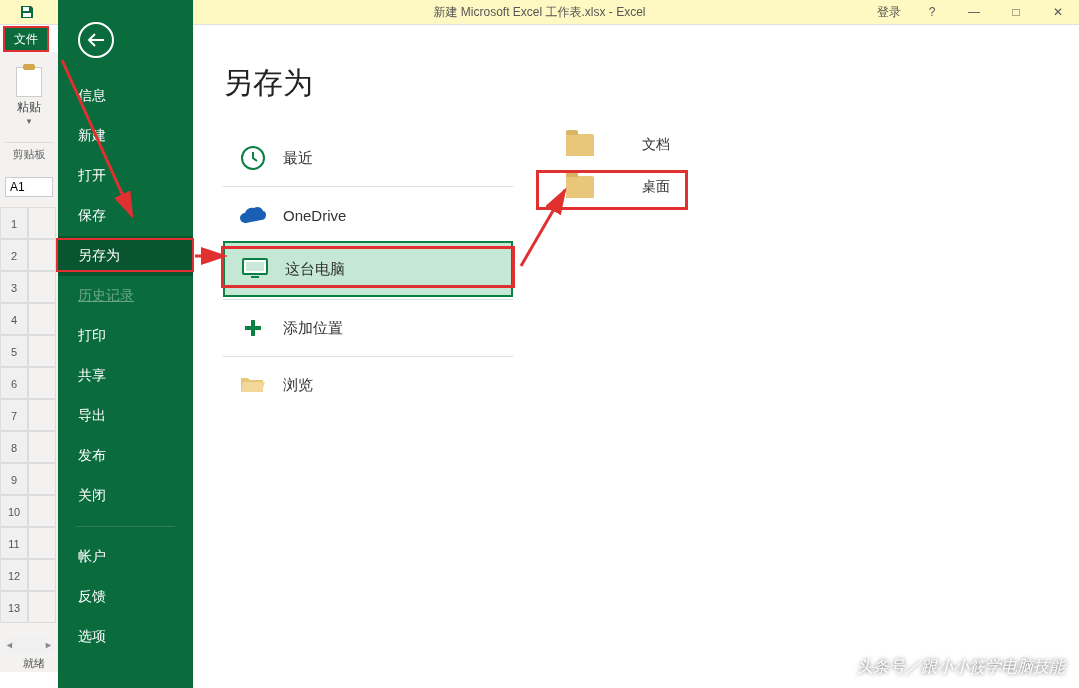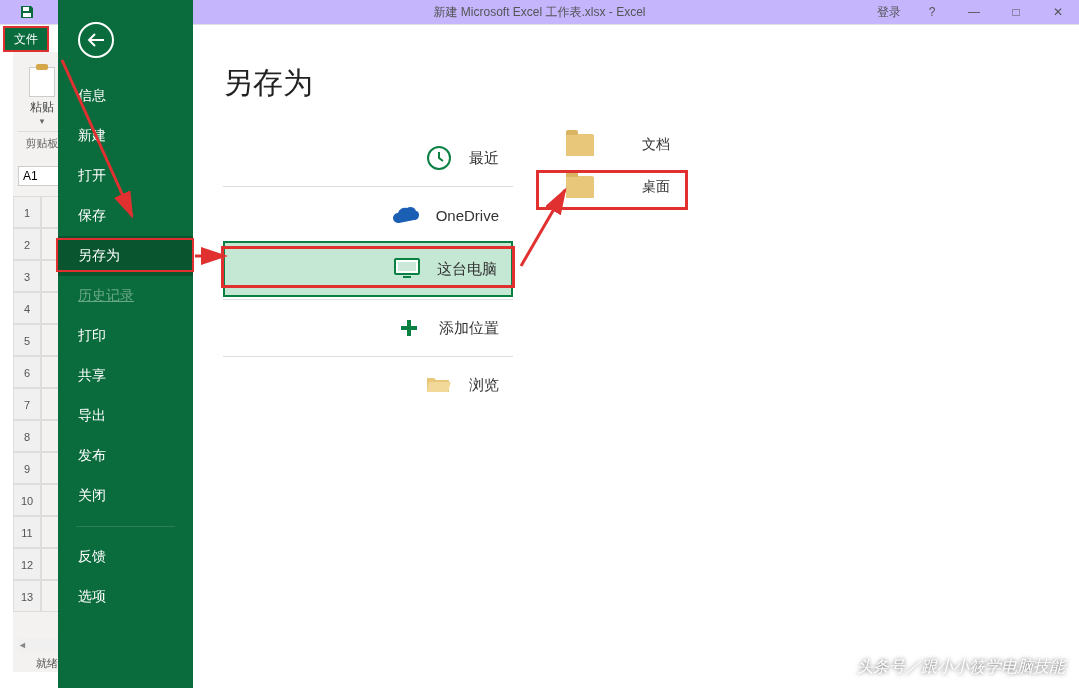--- a/index.html
+++ b/index.html
@@ -1,54 +1,54 @@
 <!DOCTYPE html>
 <html><head>
 <meta charset="utf-8">
 <style>
 * { margin: 0; padding: 0; box-sizing: border-box; font-family: "Microsoft YaHei", "Segoe UI", sans-serif; }
 body { width: 1079px; height: 688px; background: #fff; position: relative; overflow: hidden; font-size: 13px; }
 
-.titlebar { height: 25px; background: #c4b5fd; display: flex; align-items: center; border-bottom: 1px solid #e0e0e0; position: relative; }
+.titlebar { height: 25px; background: #fef9c3; display: flex; align-items: center; border-bottom: 1px solid #e0e0e0; position: relative; }
 .titlebar .save-icon { margin-left: 20px; color: #0a6b3d; }
 .titlebar .title { position: absolute; left: 50%; transform: translateX(-50%); color: #555; font-size: 12px; }
 .titlebar .right { position: absolute; right: 0; display: flex; align-items: center; }
 .titlebar .right span { width: 42px; text-align: center; color: #555; font-size: 12px; cursor: default; line-height: 25px; }
 .titlebar .right .login { width: auto; padding: 0 10px; }
 
 .file-btn { position: absolute; left: 5px; top: 28px; width: 42px; height: 23px; background: #0a6b3d; color: #fff; font-size: 12px; display: flex; align-items: center; justify-content: center; z-index: 5; }
 .file-btn-hl { position: absolute; left: 3px; top: 26px; width: 46px; height: 26px; border: 2px solid #e03030; z-index: 6; pointer-events: none; }
 
-.left-excel { position: absolute; left: 13px; top: 52px; width: 58px; background: #f3f2f1; height: 620px; }
+.left-excel { position: absolute; left: 0; top: 52px; width: 58px; background: #f3f2f1; height: 620px; }
 .paste-group { padding: 15px 5px 5px; text-align: center; color: #666; font-size: 11px; }
 .paste-icon { width: 26px; height: 30px; margin: 0 auto 2px; background: #fff; border: 1px solid #ccc; position: relative; }
 .paste-icon::before { content: ""; position: absolute; top: -4px; left: 6px; width: 12px; height: 6px; background: #d4a74a; border-radius: 2px; }
 .paste-label { font-size: 12px; color: #444; }
 .paste-arrow { font-size: 9px; color: #666; }
-.clip-label { margin-top: 5px; border-top: 1px solid #ddd; padding-top: 4px; font-size: 11px; }
+.clip-label { margin-top: 16px; border-top: 1px solid #ddd; padding-top: 4px; font-size: 11px; }
 .cell-ref { margin: 10px 5px; border: 1px solid #ccc; background: #fff; padding: 2px 4px; font-size: 12px; }
 .grid { }
 .grid-row { display: flex; height: 32px; }
 .grid-num { width: 28px; border: 1px solid #ddd; background: #f0f0f0; text-align: center; font-size: 11px; color: #555; line-height: 32px; }
 .grid-cell { width: 28px; border: 1px solid #ddd; }
 .hscroll { position: absolute; bottom: 20px; left: 5px; width: 48px; height: 14px; background: #f0f0f0; display: flex; justify-content: space-between; align-items: center; font-size: 9px; color: #888; }
 .status { position: absolute; bottom: 0; left: 0; width: 58px; height: 18px; font-size: 11px; color: #555; padding-left: 23px; line-height: 18px; }
 
 .backstage-nav { position: absolute; left: 58px; top: 0; width: 135px; height: 688px; background: #0a6b3d; color: #fff; z-index: 10; }
 .back-btn { width: 36px; height: 36px; border: 2px solid #fff; border-radius: 50%; margin: 22px 0 18px 20px; display: flex; align-items: center; justify-content: center; font-size: 18px; cursor: pointer; }
 .nav-item { padding: 11px 20px; font-size: 14px; cursor: pointer; }
 .nav-item.sel { background: #095530; }
 .nav-item.disabled { color: #6aa885; text-decoration: underline; }
 .nav-divider { height: 1px; background: #2a7f55; margin: 10px 18px; }
 .saveas-hl { position: absolute; left: 56px; top: 238px; width: 138px; height: 34px; border: 2px solid #e03030; z-index: 12; pointer-events: none; }
 
 .backstage-main { position: absolute; left: 193px; top: 25px; right: 0; bottom: 0; background: #fff; padding: 38px 30px; }
 .page-title { font-size: 30px; color: #222; font-weight: 300; margin-bottom: 28px; }
 .location-list { width: 290px; }
-.loc-item { display: flex; align-items: center; padding: 12px 14px; cursor: pointer; min-height: 46px; justify-content: flex-end; }
+.loc-item { display: flex; align-items: center; padding: 12px 14px; cursor: pointer; min-height: 46px; }
 .loc-item .icon-wrap { width: 32px; height: 28px; margin-right: 14px; display: flex; align-items: center; justify-content: center; }
 .loc-item .label { font-size: 15px; color: #333; }
 .loc-item.sel { background: #c5e8d4; border: 2px solid #0a8043; }
 .loc-divider { height: 1px; background: #ddd; margin: 2px 0; }
 .thispc-hl { position: absolute; left: 221px; top: 246px; width: 294px; height: 42px; border: 3px solid #e03030; pointer-events: none; z-index: 20; }
 
 .folder-col { position: absolute; left: 550px; top: 124px; }
 .folder-item { display: flex; align-items: center; padding: 10px 16px; width: 150px; cursor: pointer; }
 .folder-icon { width: 28px; height: 22px; background: #e8c77a; border-radius: 2px 2px 0 0; margin-right: 12px; position: relative; }
 .folder-icon::before { content: ""; position: absolute; top: -4px; left: 0; width: 12px; height: 5px; background: #d9b463; border-radius: 2px 2px 0 0; }
@@ -167,20 +167,21 @@
   <div class="nav-item">打开</div>
   <div class="nav-item">保存</div>
   <div class="nav-item sel">另存为</div>
   <div class="nav-item disabled">历史记录</div>
   <div class="nav-item">打印</div>
   <div class="nav-item">共享</div>
   <div class="nav-item">导出</div>
   <div class="nav-item">发布</div>
   <div class="nav-item">关闭</div>
   <div class="nav-divider"></div>
+  <div class="nav-item">帐户</div>
   <div class="nav-item">反馈</div>
   <div class="nav-item">选项</div>
 </div>
 <div class="saveas-hl"></div>
 
 <div class="backstage-main">
   <div class="page-title">另存为</div>
   <div class="location-list">
     <div class="loc-item">
       <span class="icon-wrap">

